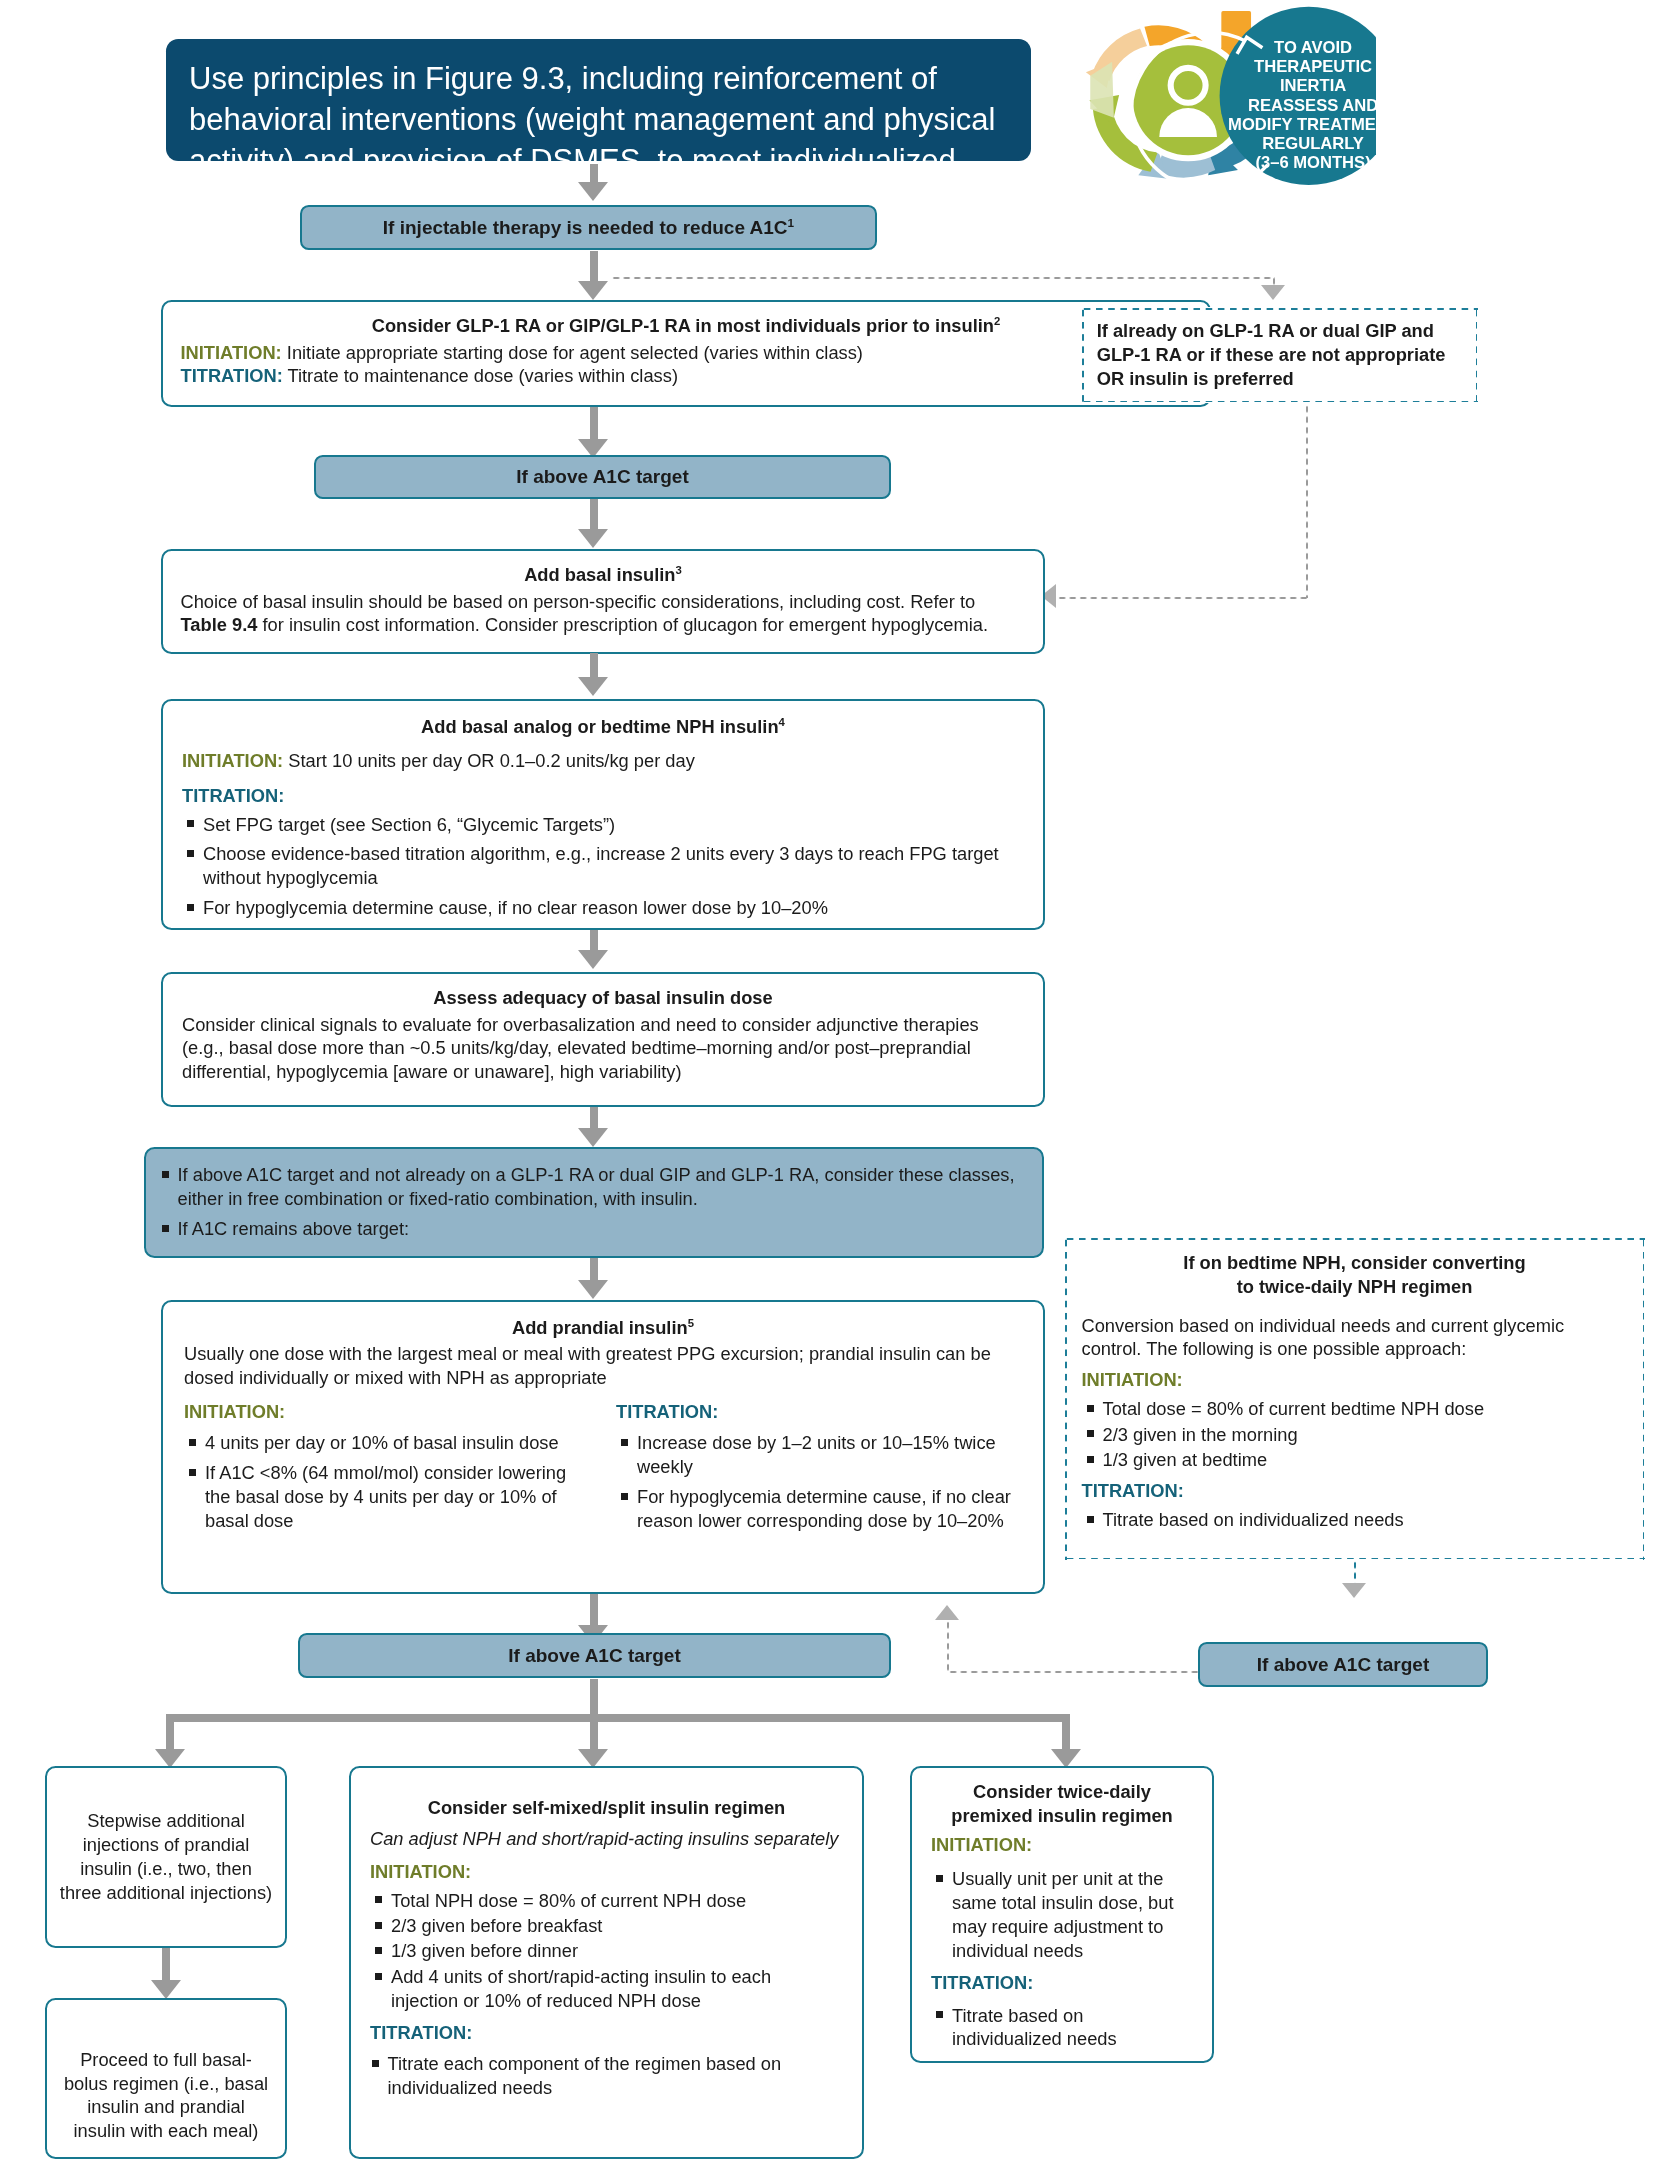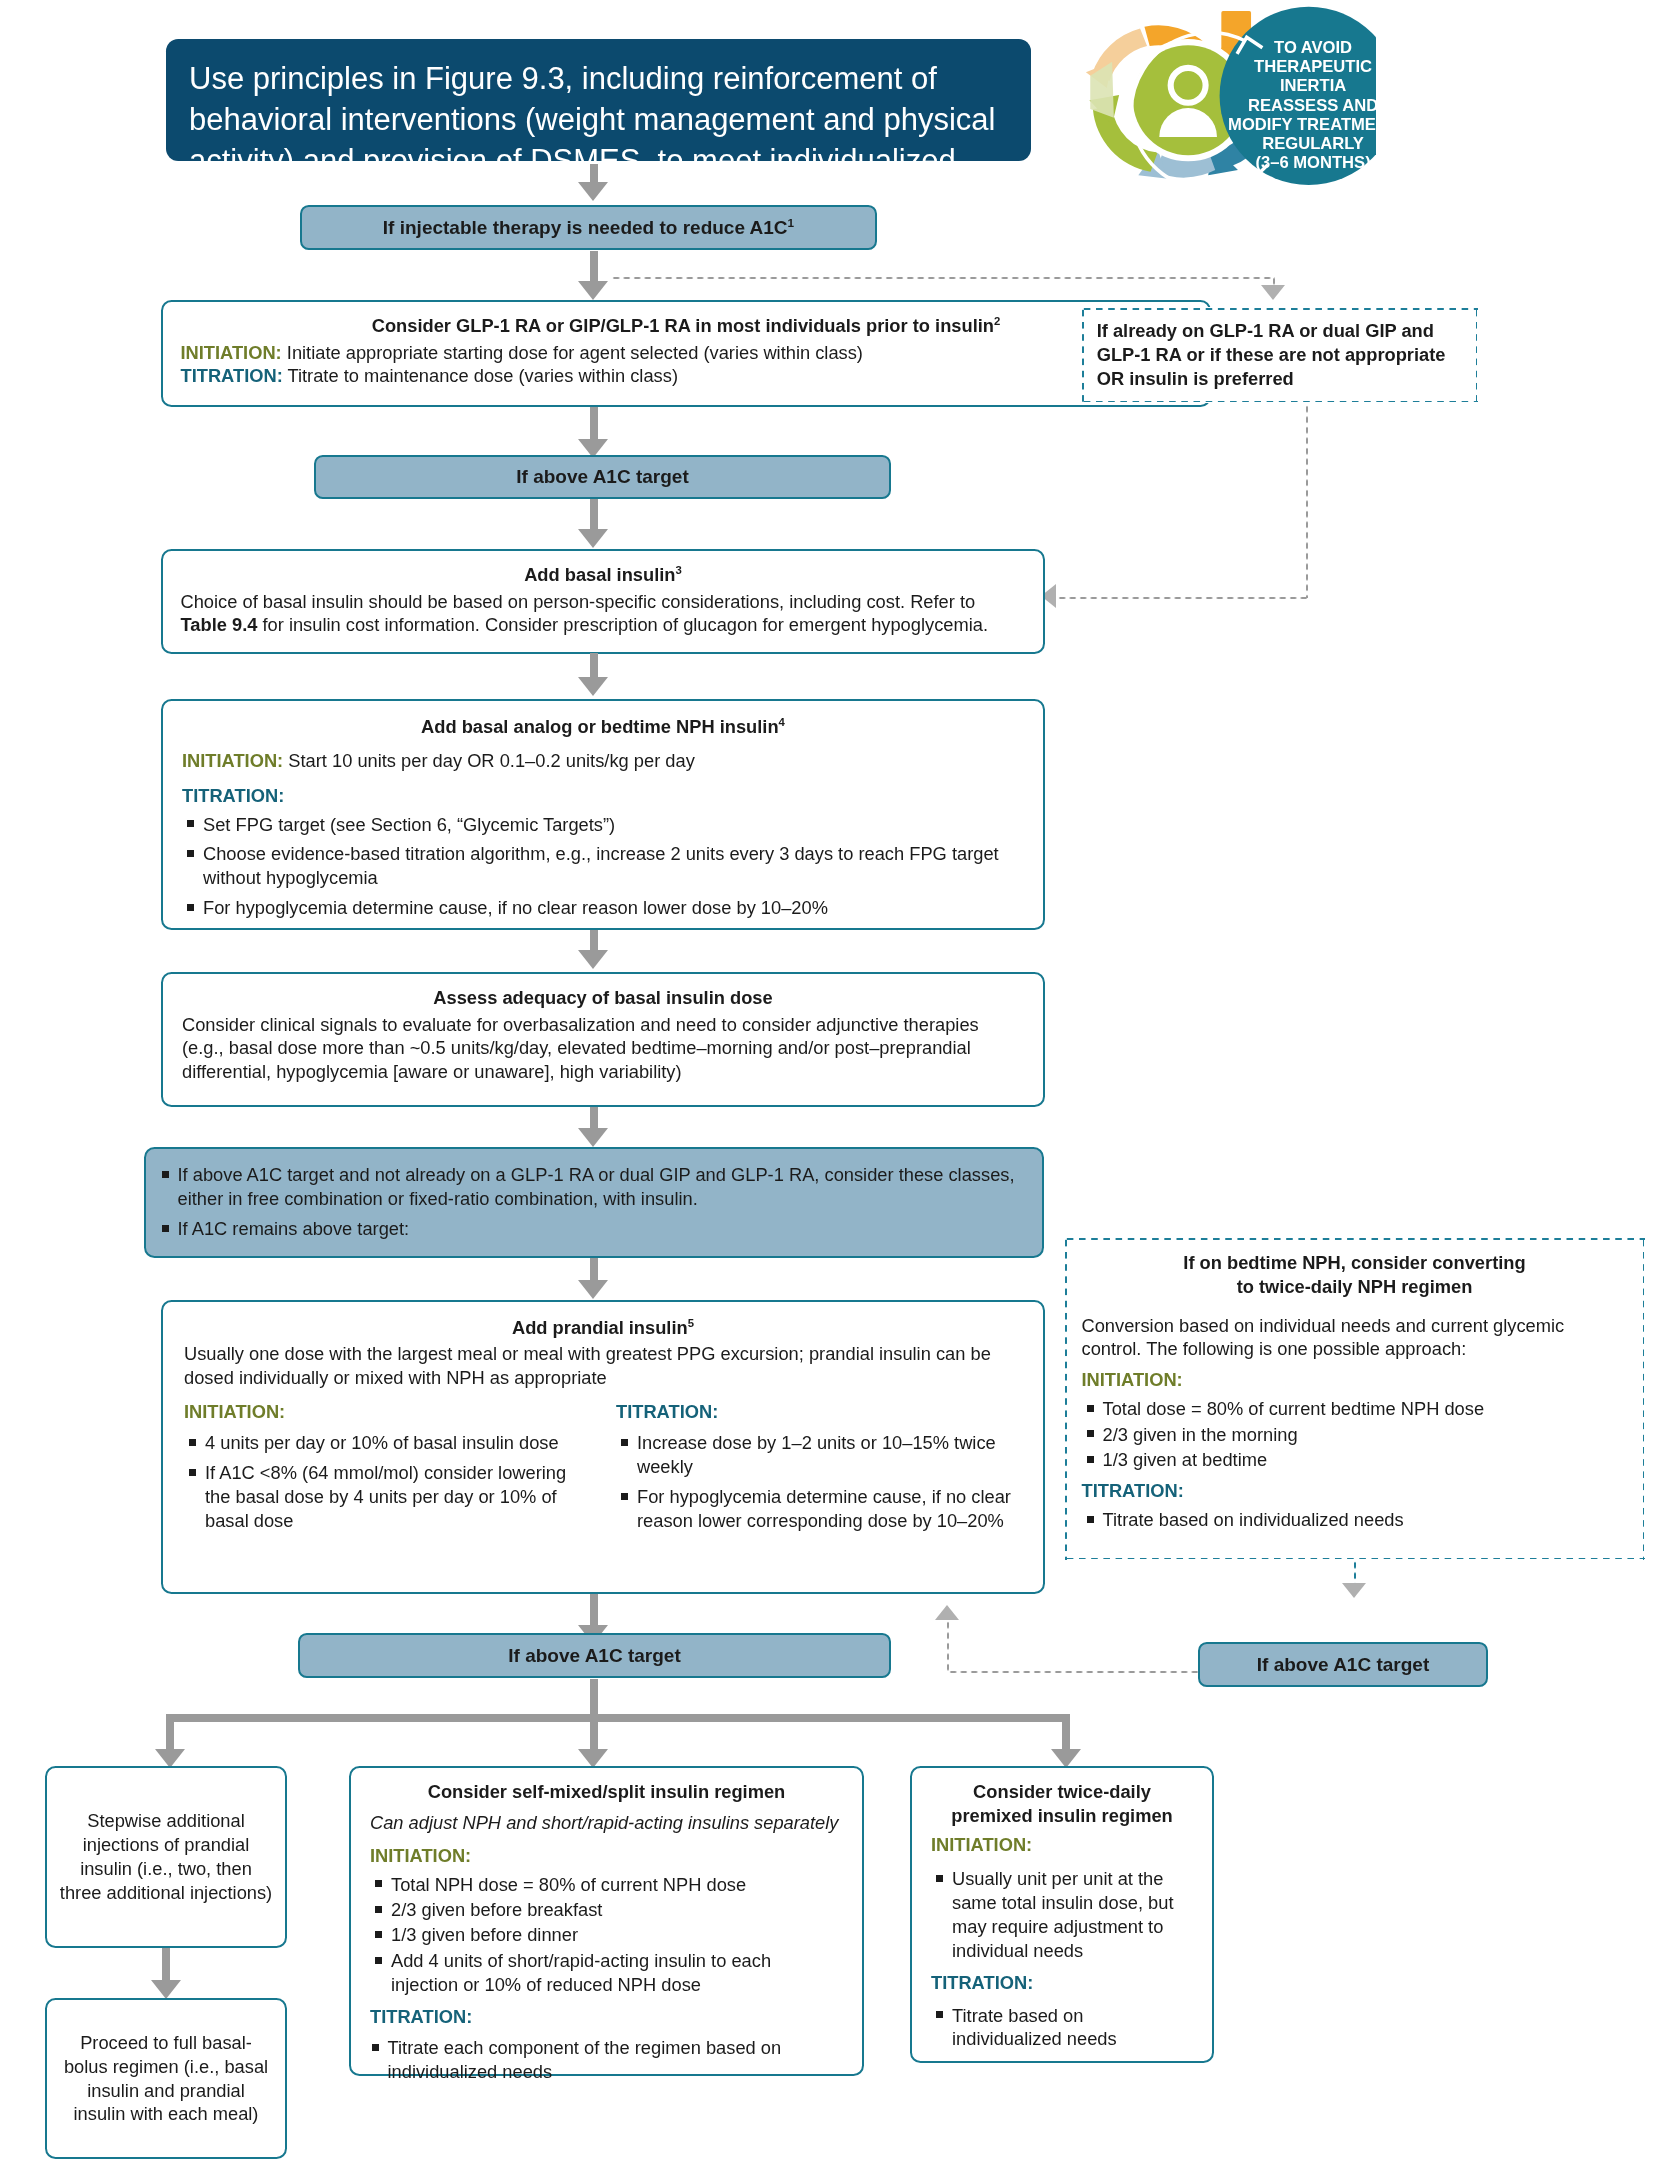--- a/index.html
+++ b/index.html
@@ -335,25 +335,25 @@
   <div class="vline" style="left:1062px; top:1714px; height:40px;"></div>
   <div class="arrowhead" style="left:1051px; top:1749px;"></div>
 
   <div class="box ctr" style="left:45px; top:1766px; width:242px; height:182px; padding:14px 12.2px; display:flex; align-items:center; justify-content:center;">
     <span class="bnd" style="font-weight:normal;">Stepwise additional injections of prandial insulin (i.e., two, then three additional injections)</span>
   </div>
 
   <div class="vline" style="left:162px; top:1948px; height:37px;"></div>
   <div class="arrowhead" style="left:151px; top:1980px;"></div>
 
-  <div class="box ctr" style="left:45px; top:1998px; width:242px; height:161px; padding:14px 12.2px; display:flex; align-items:center; justify-content:center;">
+  <div class="box ctr" style="left:45px; top:1998px; width:242px; height:161px; padding:14px 12.2px; display:flex; align-items:flex-end; justify-content:center;">
     <span>Proceed to full basal-bolus regimen (i.e., basal insulin and prandial insulin with each meal)</span>
   </div>
 
-  <div class="box" style="left:349px; top:1766px; width:515px; height:310px; padding:12px 19px;">
+  <div class="box" style="left:349px; top:1766px; width:515px; height:393px; padding:28px 19px;">
     <span class="ttl" style="margin-bottom:7px;">Consider self-mixed/split insulin regimen</span>
     <div class="ital" style="margin-bottom:9px;">Can adjust NPH and short/rapid-acting insulins separately</div>
     <div class="lbl-init" style="margin-bottom:5.2px;">INITIATION:</div>
     <ul class="bl tight" style="margin-bottom:8.7px;">
       <li>Total NPH dose = 80% of current NPH dose</li>
       <li>2/3 given before breakfast</li>
       <li>1/3 given before dinner</li>
       <li>Add 4 units of short/rapid-acting insulin to each injection or 10% of reduced NPH dose</li>
     </ul>
     <div class="lbl-titr" style="margin-bottom:7px;">TITRATION:</div>

